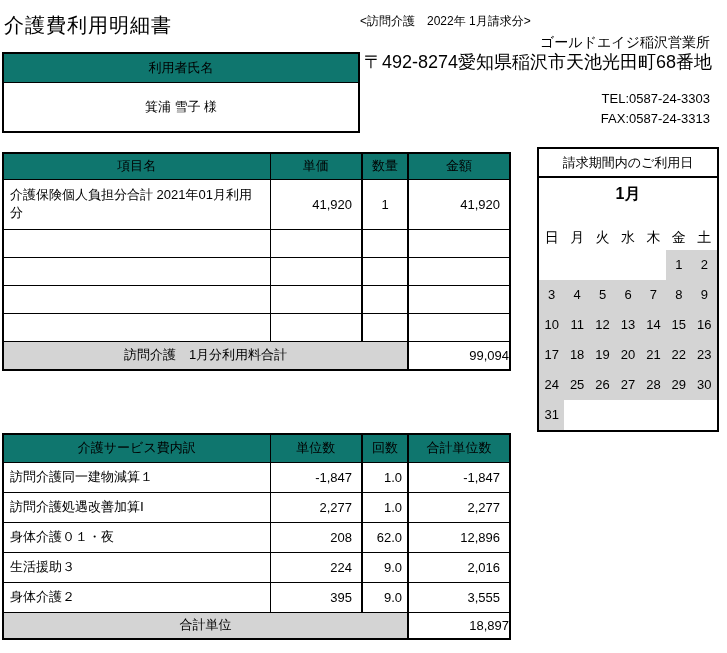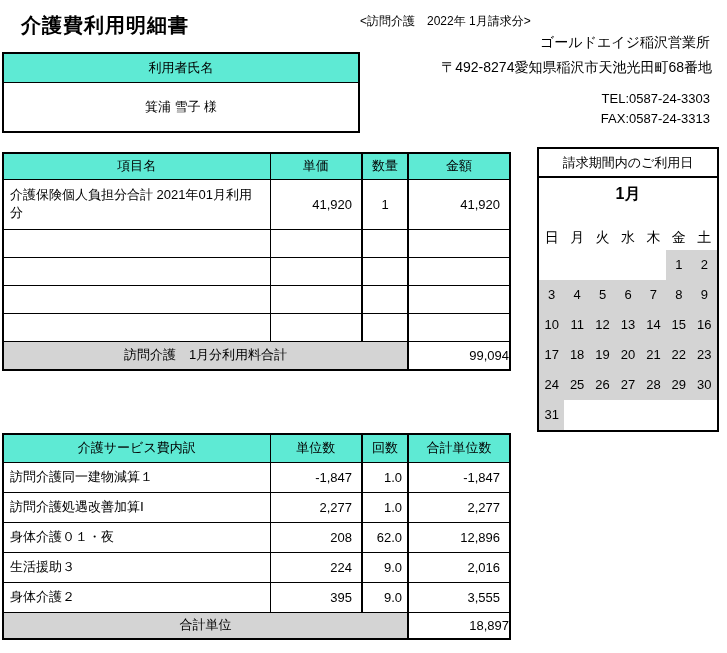--- a/index.html
+++ b/index.html
@@ -5,32 +5,32 @@
   html,body{margin:0;padding:0;background:#fff;}
   .page{
     position:relative;
     width:727px;height:653px;
     background:#ffffff;
     font-family:"Liberation Sans","DejaVu Sans",sans-serif;
     color:#000;
     overflow:hidden;
   }
   .page-title{
-    position:absolute;left:21px;top:12px;
-    font-size:20px;font-weight:bold;letter-spacing:1px;
+    position:absolute;left:4px;top:12px;
+    font-size:20px;font-weight:normal;letter-spacing:1px;
   }
   .billing-period{position:absolute;left:360px;top:13px;font-size:12px;text-align:center;}
   .office-name{position:absolute;right:17px;top:34px;font-size:14px;}
-  .office-address{position:absolute;right:15px;top:59px;font-size:14px;}
+  .office-address{position:absolute;right:15px;top:50px;font-size:18px;}
   .office-tel{position:absolute;right:17px;top:91px;font-size:13px;}
   .office-fax{position:absolute;right:17px;top:111px;font-size:13px;}
 
   table{border-collapse:collapse;table-layout:fixed;font-size:13px;}
   td,th{border:1px solid #000;font-weight:normal;overflow:hidden;padding:0;}
-  .hdr{background:#5eead4;text-align:center;}
+  .hdr{background:#0f766e;text-align:center;}
   .name-col{text-align:left;padding:2px 12px 2px 6px;}
   .num{text-align:right;padding-right:9px;}
   .qty{text-align:center;border-left:2px solid #000;border-right:2px solid #000;}
   .cnt{text-align:right;padding-right:5px;border-left:2px solid #000;border-right:2px solid #000;}
   .foot-label{background:#d4d4d4;text-align:center;}
   .foot-amount{text-align:right;border-left:2px solid #000;}
 
   .user-table{position:absolute;left:2px;top:52px;border:2px solid #000;}
   .user-table .u-hdr{height:29px;}
   .user-table .u-name{height:48px;text-align:center;}

